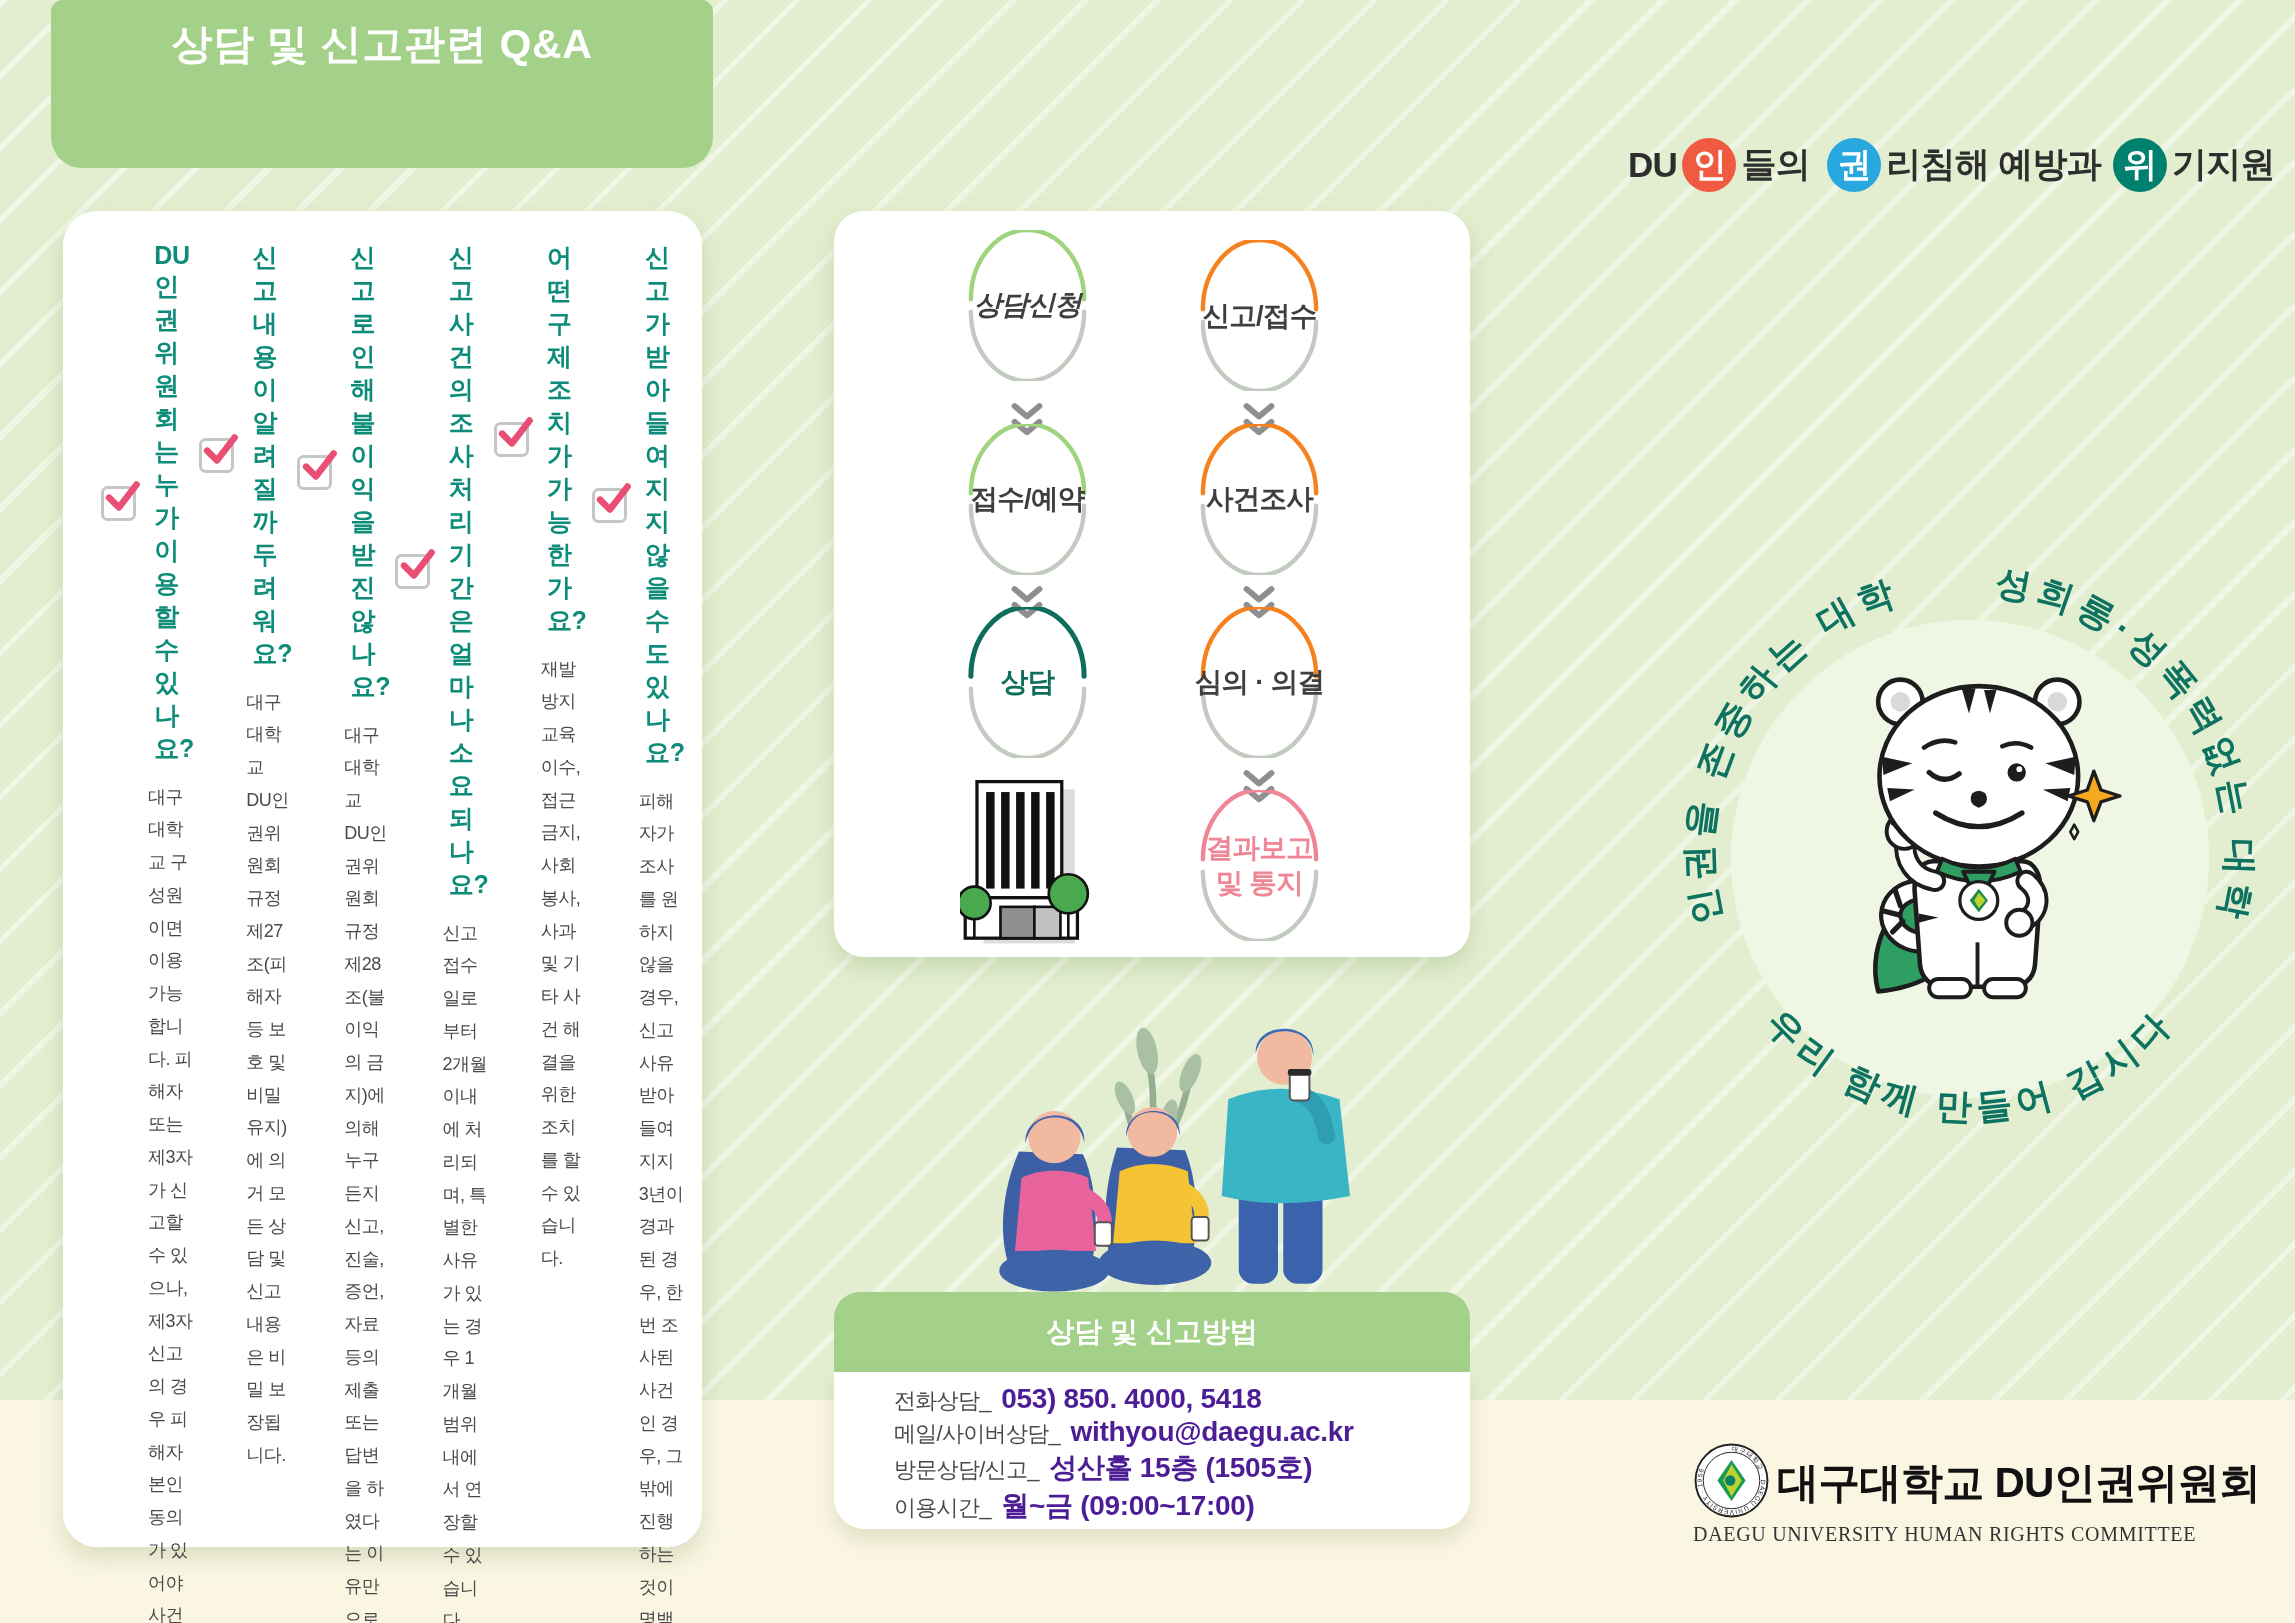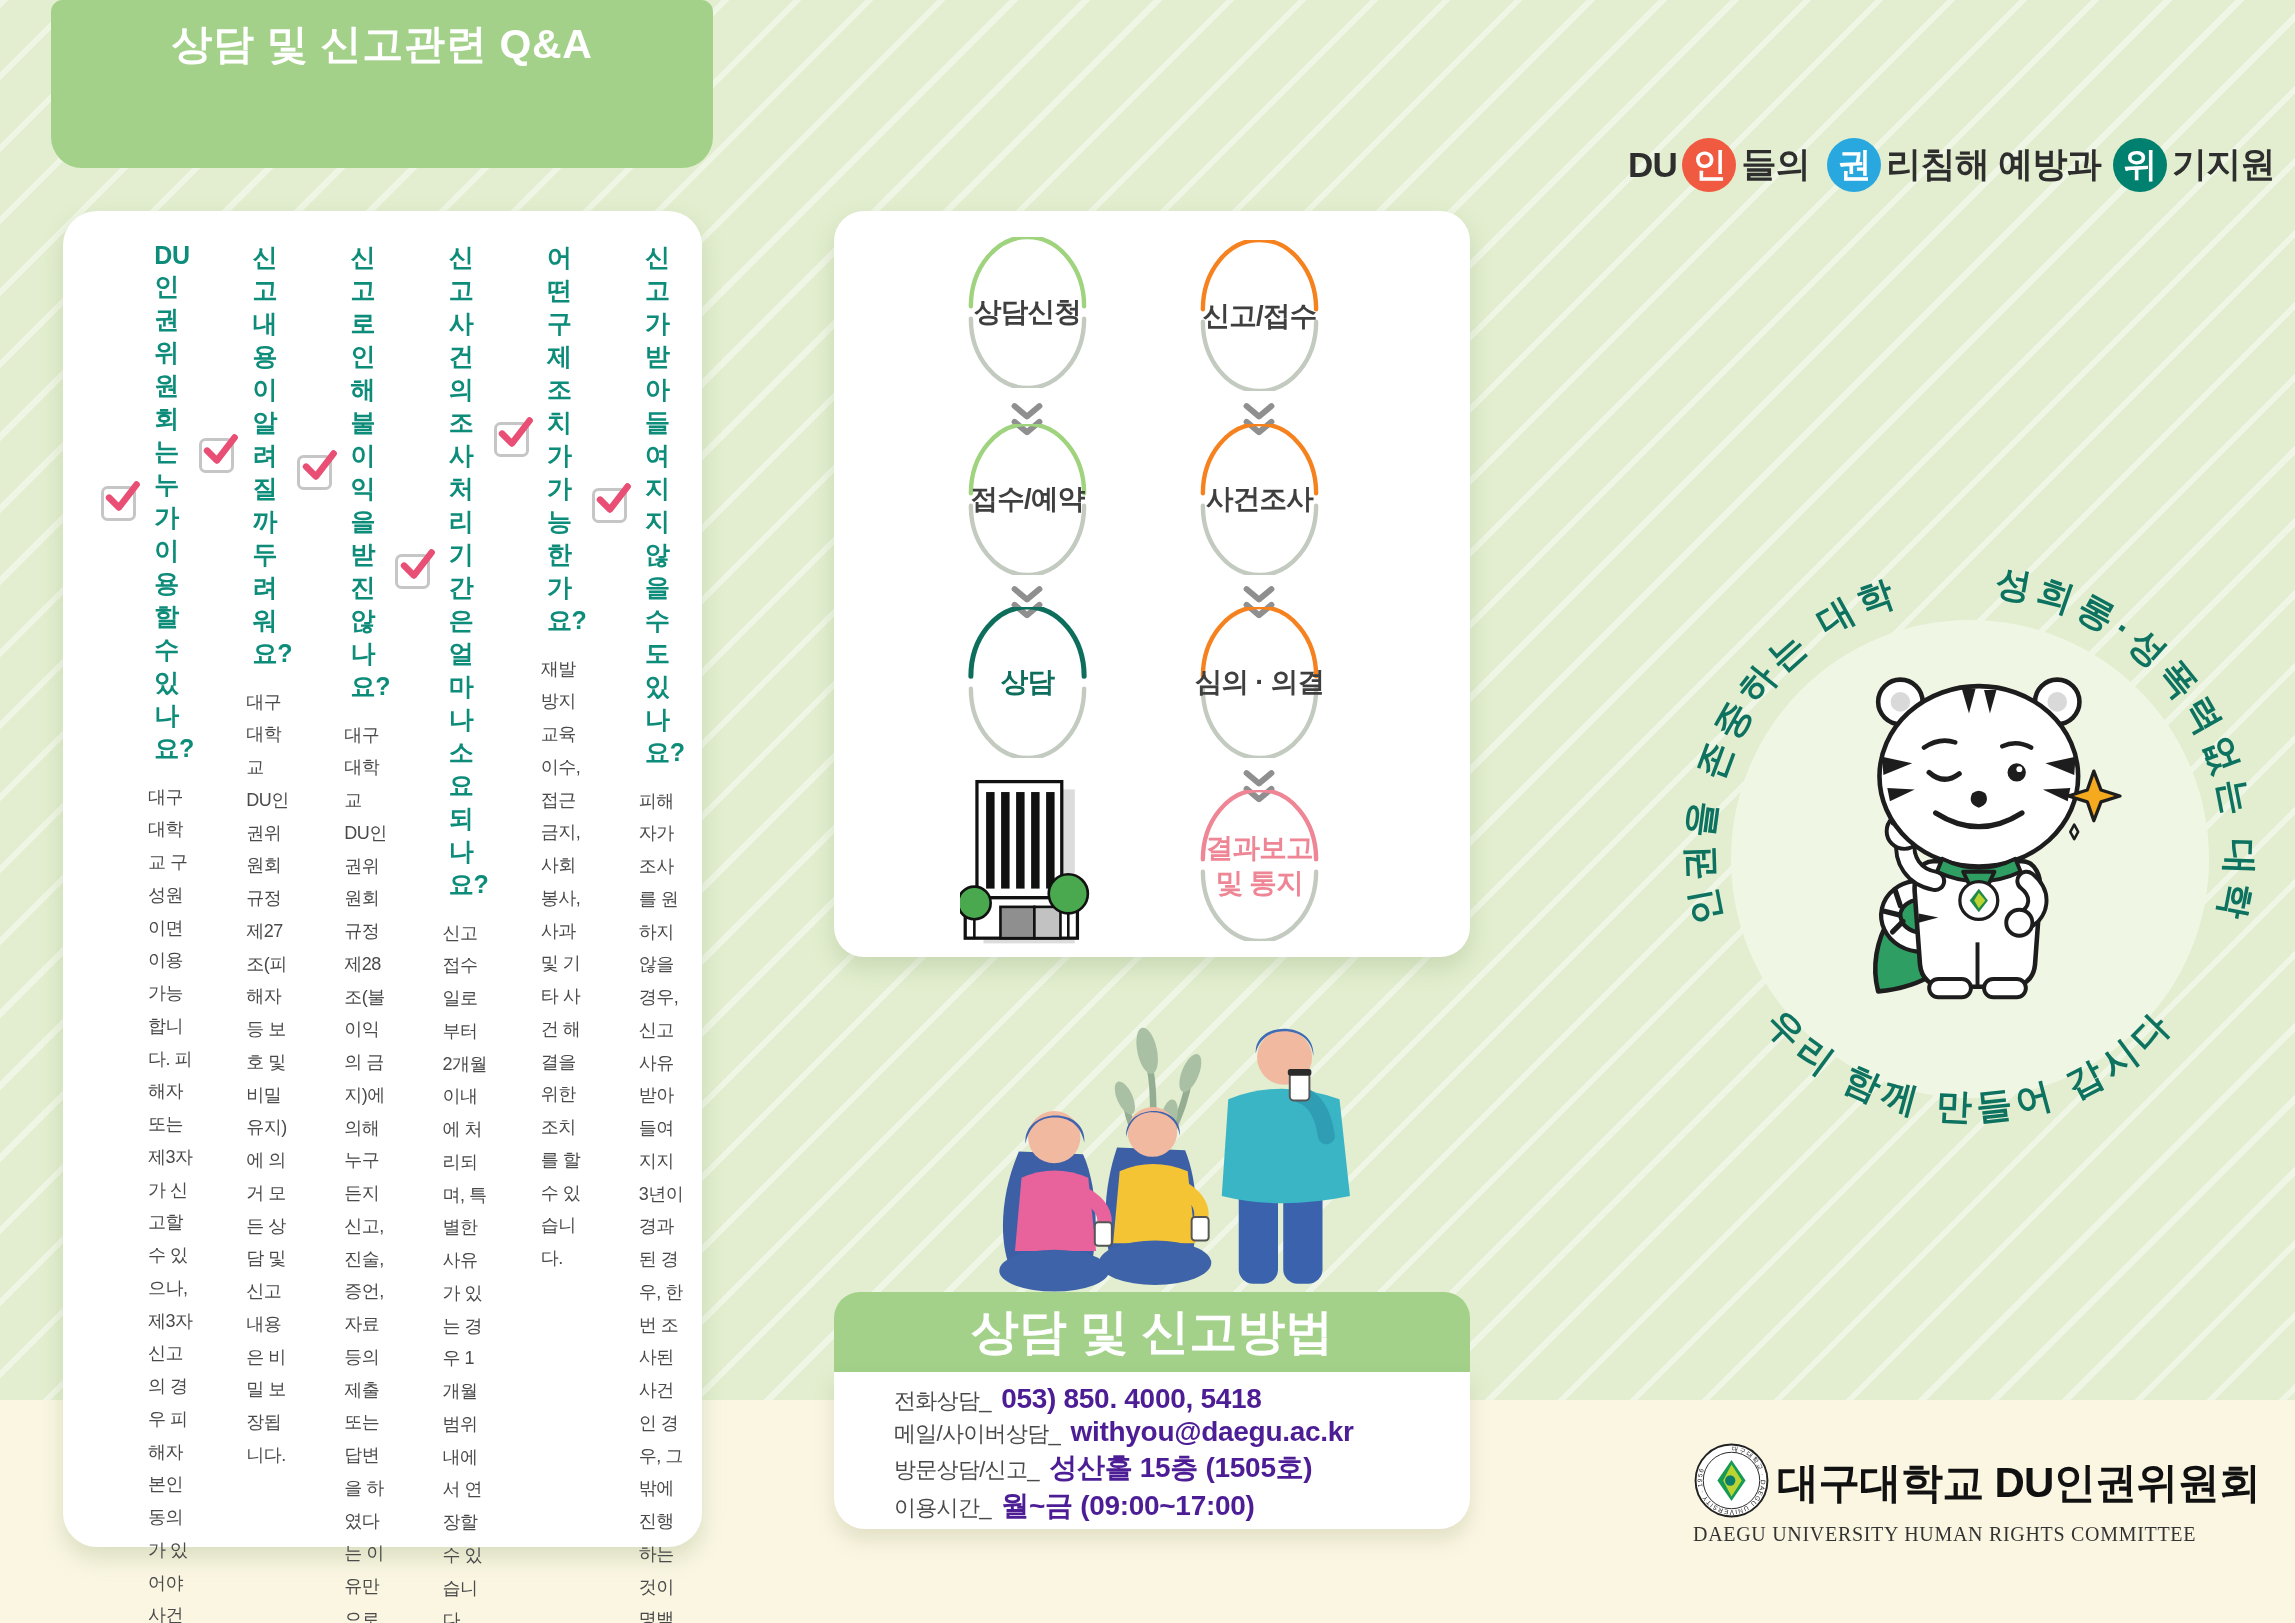--- a/index.html
+++ b/index.html
@@ -73,21 +73,21 @@
   .flow-circle.teal .flow-label{color:#0e6e5c;}
   .flow-circle.pink .flow-label{color:#ef8695;width:124px;left:3.3px;right:auto;text-align:center;}
   .flow-arrow{position:absolute;width:38px;height:37px;}
 
   
   .method-hdr{
     position:absolute;left:834px;top:1292px;width:636px;height:80px;
     background:#a3d189;border-radius:26px 26px 0 0;
     display:flex;align-items:center;justify-content:center;
   }
-  .method-hdr .hdr-title{color:#fff;font-size:48px;font-weight:800;}
+  .method-hdr .hdr-title{color:#fff;font-size:28px;font-weight:800;}
   .method-card{
     left:834px;top:1372px;width:636px;height:157px;border-radius:0 0 31px 31px;
     display:flex;flex-direction:column;justify-content:flex-start;
     box-sizing:border-box;padding:10.5px 26px 13px 60px;box-shadow:0 10.5px 19.6px rgba(160,160,120,.25);
   }
   .c-row{display:flex;align-items:baseline;gap:10.5px;}
   .c-label{font-size:22px;color:#4a4a4a;letter-spacing:-0.7px;}
   .c-value{font-size:28px;color:#4c1d95;font-weight:800;letter-spacing:-0.3px;}
 
   
@@ -213,21 +213,21 @@
         </span>
         <span class="q-text">신고가 받아들여지지 않을 수도 있나요?</span>
       </div>
       <p class="a-text">피해자가 조사를 원하지 않을 경우, 신고 사유 받아들여지지 3년이 경과 된 경우, 한번 조사된 사건인 경우, 그 밖에 진행하는 것이 명백히 부적절한 경우 각하 사유가 됩니다.</p>
     </div>
   </div>
 
 
   <div class="card flow-card">
 
-    <div class="flow-circle green" style="left:128px;top:26px;">
+    <div class="flow-circle green" style="left:128px;top:19px;font-style:italic;">
       <svg width="131" height="151" viewBox="0 0 200 240">
         <path class="arc-top" d="M 10 110 A 90 110 0 0 1 190 110" fill="none" stroke-width="7" stroke-linecap="round"></path>
         <path class="arc-bot" d="M 10 130 A 90 110 0 0 0 190 130" fill="none" stroke-width="7" stroke-linecap="round"></path>
       </svg>
       <div class="flow-label">상담신청</div>
     </div>
     <svg class="flow-arrow" style="left:174px;top:191px;" viewBox="0 0 58 56">
       <path d="M10 6 L29 22 L48 6" fill="none" stroke="#8f8f8f" stroke-width="9" stroke-linecap="round" stroke-linejoin="round"></path>
       <path d="M10 30 L29 46 L48 30" fill="none" stroke="#8f8f8f" stroke-width="9" stroke-linecap="round" stroke-linejoin="round"></path>
     </svg>

